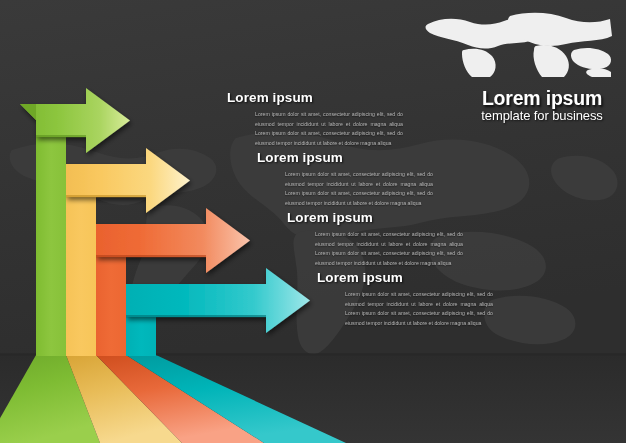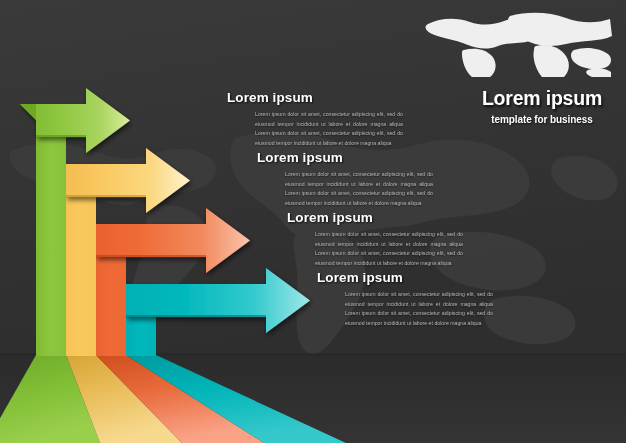--- a/index.html
+++ b/index.html
@@ -66,25 +66,25 @@
   #headline .main {
     font-size: 19.5px;
     font-weight: bold;
     color: #ffffff;
     letter-spacing: -0.2px;
     text-shadow: 1.5px 1.5px 2.5px rgba(0,0,0,0.8);
     line-height: 1.05;
     white-space: nowrap;
   }
   #headline .sub {
-    font-size: 10px;
-    font-weight: bold;
+    font-size: 13px;
+    font-weight: normal;
     color: #ffffff;
     letter-spacing: -0.1px;
-    margin-top: 6px;
+    margin-top: 0;
     text-shadow: 1px 1px 2px rgba(0,0,0,0.7);
     white-space: nowrap;
   }
 </style>
 </head>
 <body>
 
 <div id="canvas">
 
   <svg id="bg-svg" viewBox="0 0 626 443">

